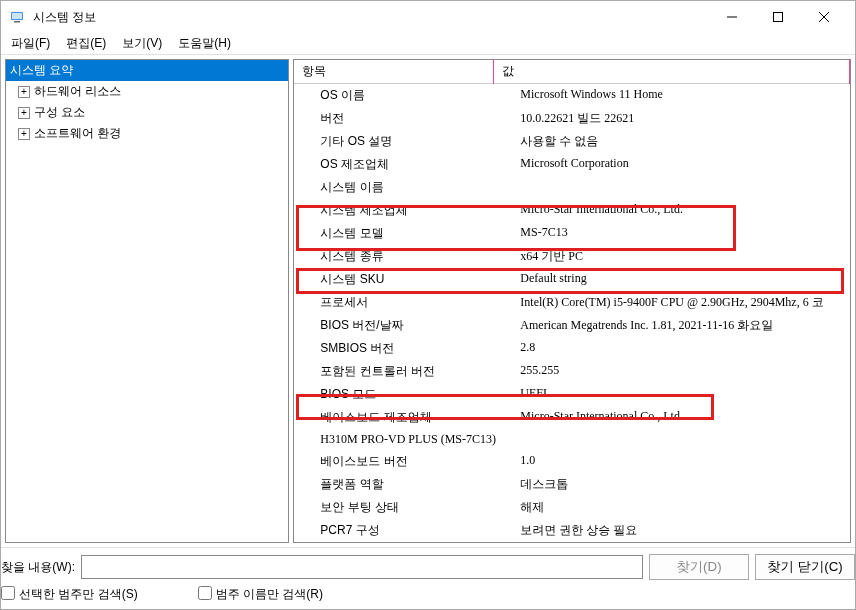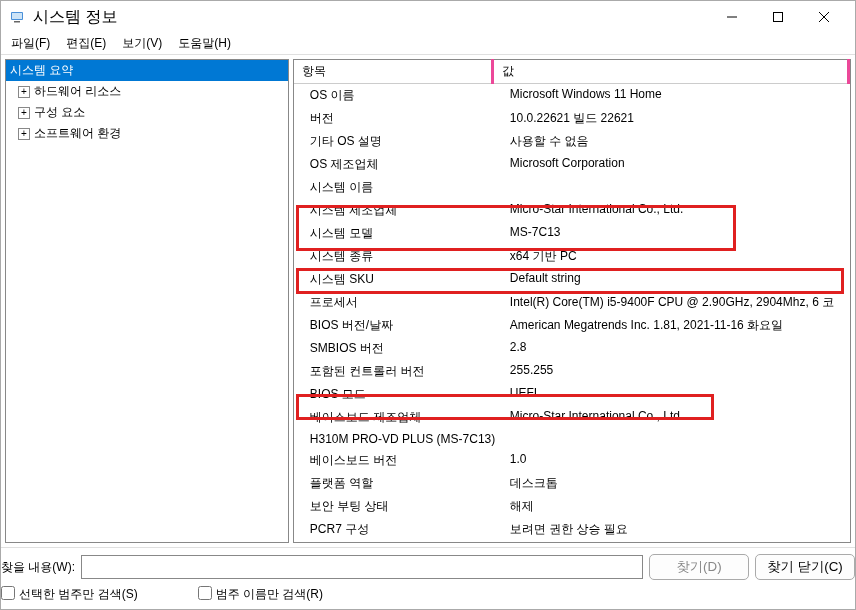--- a/index.html
+++ b/index.html
@@ -1,46 +1,46 @@
 <!DOCTYPE html>
 <html><head>
 <meta charset="utf-8">
 <style>
 * { box-sizing: border-box; margin: 0; padding: 0; }
 body { font-family: "Malgun Gothic", "Segoe UI", sans-serif; font-size: 12px; background: #fff; overflow: hidden; }
 .window { width: 856px; height: 610px; display: flex; flex-direction: column; border: 1px solid #aaa; background: #fff; position: relative; }
 .titlebar { height: 32px; display: flex; align-items: center; padding: 0 8px; }
 .titlebar .icon { width: 16px; height: 16px; margin-right: 8px; }
-.titlebar .title { flex: 1; font-size: 16px; }
+.titlebar .title { flex: 1; font-size: 12px; }
 .titlebar .controls { display: flex; }
 .titlebar .controls .btn { width: 46px; height: 32px; display: flex; align-items: center; justify-content: center; cursor: pointer; }
 .menubar { height: 22px; display: flex; align-items: center; padding: 0 2px; border-bottom: 1px solid #e0e0e0; }
 .menubar .item { padding: 2px 8px; cursor: pointer; }
 .content { flex: 1; display: flex; padding: 4px; gap: 4px; min-height: 0; }
 .tree-panel { width: 284px; border: 1px solid #888; overflow: auto; background: #fff; }
 .tree-panel .node { padding: 2px 4px; display: flex; align-items: center; gap: 4px; cursor: pointer; }
 .tree-panel .node.selected { background: #0078d4; color: #fff; }
 .tree-panel .plus { width: 12px; height: 12px; border: 1px solid #888; display: inline-flex; align-items: center; justify-content: center; font-size: 10px; line-height: 1; background: #fff; color: #000; }
 .tree-panel .indent { padding-left: 12px; }
 .table-panel { flex: 1; border: 1px solid #888; display: flex; flex-direction: column; min-width: 0; }
 .table-header { display: flex; background: #fff; border-bottom: 1px solid #ccc; height: 24px; align-items: center; flex-shrink: 0; }
-.table-header .col { padding: 4px 8px; border-right: 3px solid #ec4899; }
+.table-header .col { padding: 4px 8px; border-right: 1px solid #ec4899; }
 .table-header .col1 { width: 200px; }
 .table-header .col2 { flex: 1; }
 .table-body { flex: 1; overflow-y: auto; overflow-x: hidden; }
 .table-row { display: flex; padding: 1px 0; position: relative; }
 .table-row .col { padding: 2px 8px; white-space: nowrap; overflow: hidden; }
 .table-row .col1 { width: 200px; }
-.table-row .col2 { flex: 1; min-width: 0; }
+.table-row .col2 { flex: 1; min-width: 0; font-family: Liberation Serif, serif; }
 .highlight-box { position: absolute; border: 3px solid #e02020; pointer-events: none; z-index: 10; }
 .bottom-bar { padding: 6px 0; display: flex; flex-direction: column; gap: 6px; border-top: 1px solid #e0e0e0; }
 .search-row { display: flex; align-items: center; gap: 6px; }
 .search-row label { white-space: nowrap; }
 .search-row input[type=text] { flex: 1; height: 24px; border: 1px solid #888; padding: 0 4px; }
-.search-row button { width: 100px; height: 26px; border: 1px solid #aaa; background: #fdfdfd; cursor: pointer; border-radius: 5px; color: #888; }
+.search-row button { width: 100px; height: 26px; border: 1px solid #aaa; background: #fdfdfd; cursor: pointer; border-radius: 0; color: #888; }
 .checkbox-row { display: flex; gap: 60px; }
 .checkbox-row label { display: flex; gap: 4px; cursor: pointer; }
 .checkbox-row input[type=checkbox] { width: 14px; height: 14px; }
 .table-wrap { position: relative; flex: 1; display: flex; flex-direction: column; min-height: 0; align-items: center; }
 </style>
 </head>
 <body>
 
 <div class="window">
   <div class="titlebar">

